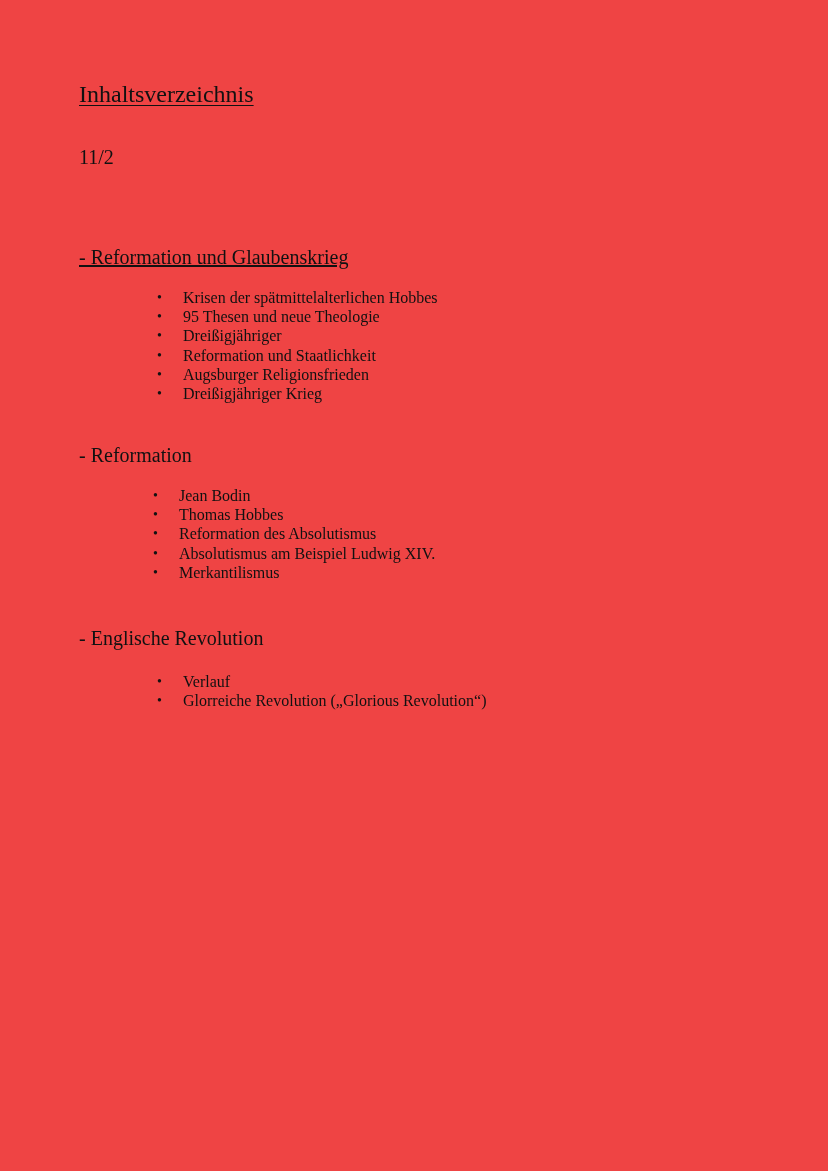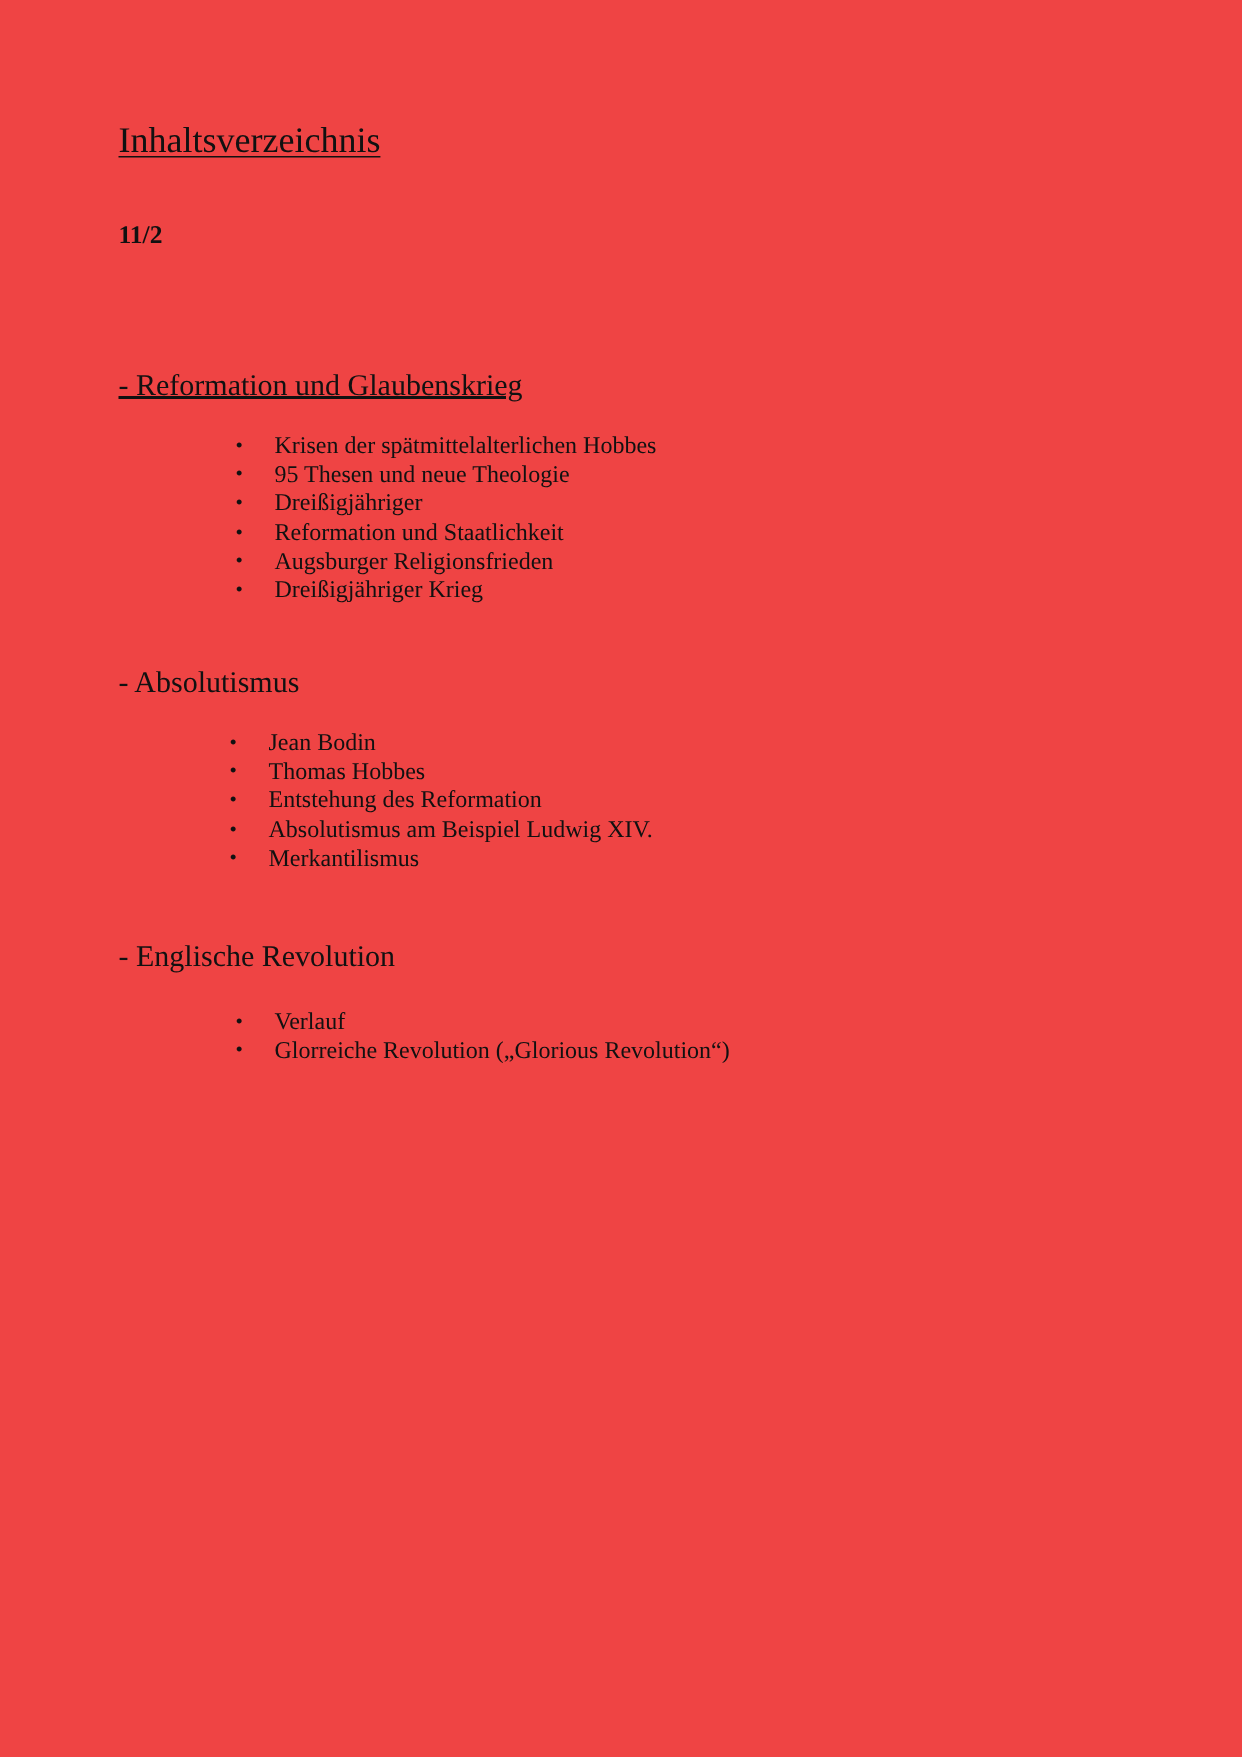--- a/index.html
+++ b/index.html
@@ -32,23 +32,23 @@
       text-decoration-thickness: 1px;
       text-underline-offset: 3px;
       margin: 0;
       font-weight: normal;
       white-space: nowrap;
     }
     .grade {
       position: absolute;
       left: 79px;
       top: 147px;
-      font-size: 17px;
+      font-size: 20px;
       line-height: 20px;
-      font-weight: bold;
+      font-weight: normal;
       margin: 0;
     }
     .section {
       position: absolute;
       left: 79px;
     }
     .section-heading {
       font-size: 20px;
       line-height: 24px;
       margin: 0;
@@ -100,25 +100,25 @@
       <li class="bullet-item"><span class="bullet-dot">•</span><span>Krisen der spätmittelalterlichen Hobbes</span></li>
       <li class="bullet-item"><span class="bullet-dot">•</span><span>95 Thesen und neue Theologie</span></li>
       <li class="bullet-item"><span class="bullet-dot">•</span><span>Dreißigjähriger</span></li>
       <li class="bullet-item"><span class="bullet-dot">•</span><span>Reformation und Staatlichkeit</span></li>
       <li class="bullet-item"><span class="bullet-dot">•</span><span>Augsburger Religionsfrieden</span></li>
       <li class="bullet-item"><span class="bullet-dot">•</span><span>Dreißigjähriger Krieg</span></li>
     </ul>
   </div>
 
   <div class="section" id="sec2">
-    <h2 class="section-heading">- Absolutismus</h2>
+    <h2 class="section-heading">- Reformation</h2>
     <ul class="bullet-list">
       <li class="bullet-item"><span class="bullet-dot">•</span><span>Jean Bodin</span></li>
       <li class="bullet-item"><span class="bullet-dot">•</span><span>Thomas Hobbes</span></li>
-      <li class="bullet-item"><span class="bullet-dot">•</span><span>Entstehung des Reformation</span></li>
+      <li class="bullet-item"><span class="bullet-dot">•</span><span>Reformation des Absolutismus</span></li>
       <li class="bullet-item"><span class="bullet-dot">•</span><span>Absolutismus am Beispiel Ludwig XIV.</span></li>
       <li class="bullet-item"><span class="bullet-dot">•</span><span>Merkantilismus</span></li>
     </ul>
   </div>
 
   <div class="section" id="sec3">
     <h2 class="section-heading">- Englische Revolution</h2>
     <ul class="bullet-list">
       <li class="bullet-item"><span class="bullet-dot">•</span><span>Verlauf</span></li>
       <li class="bullet-item"><span class="bullet-dot">•</span><span>Glorreiche Revolution („Glorious Revolution“)</span></li>

